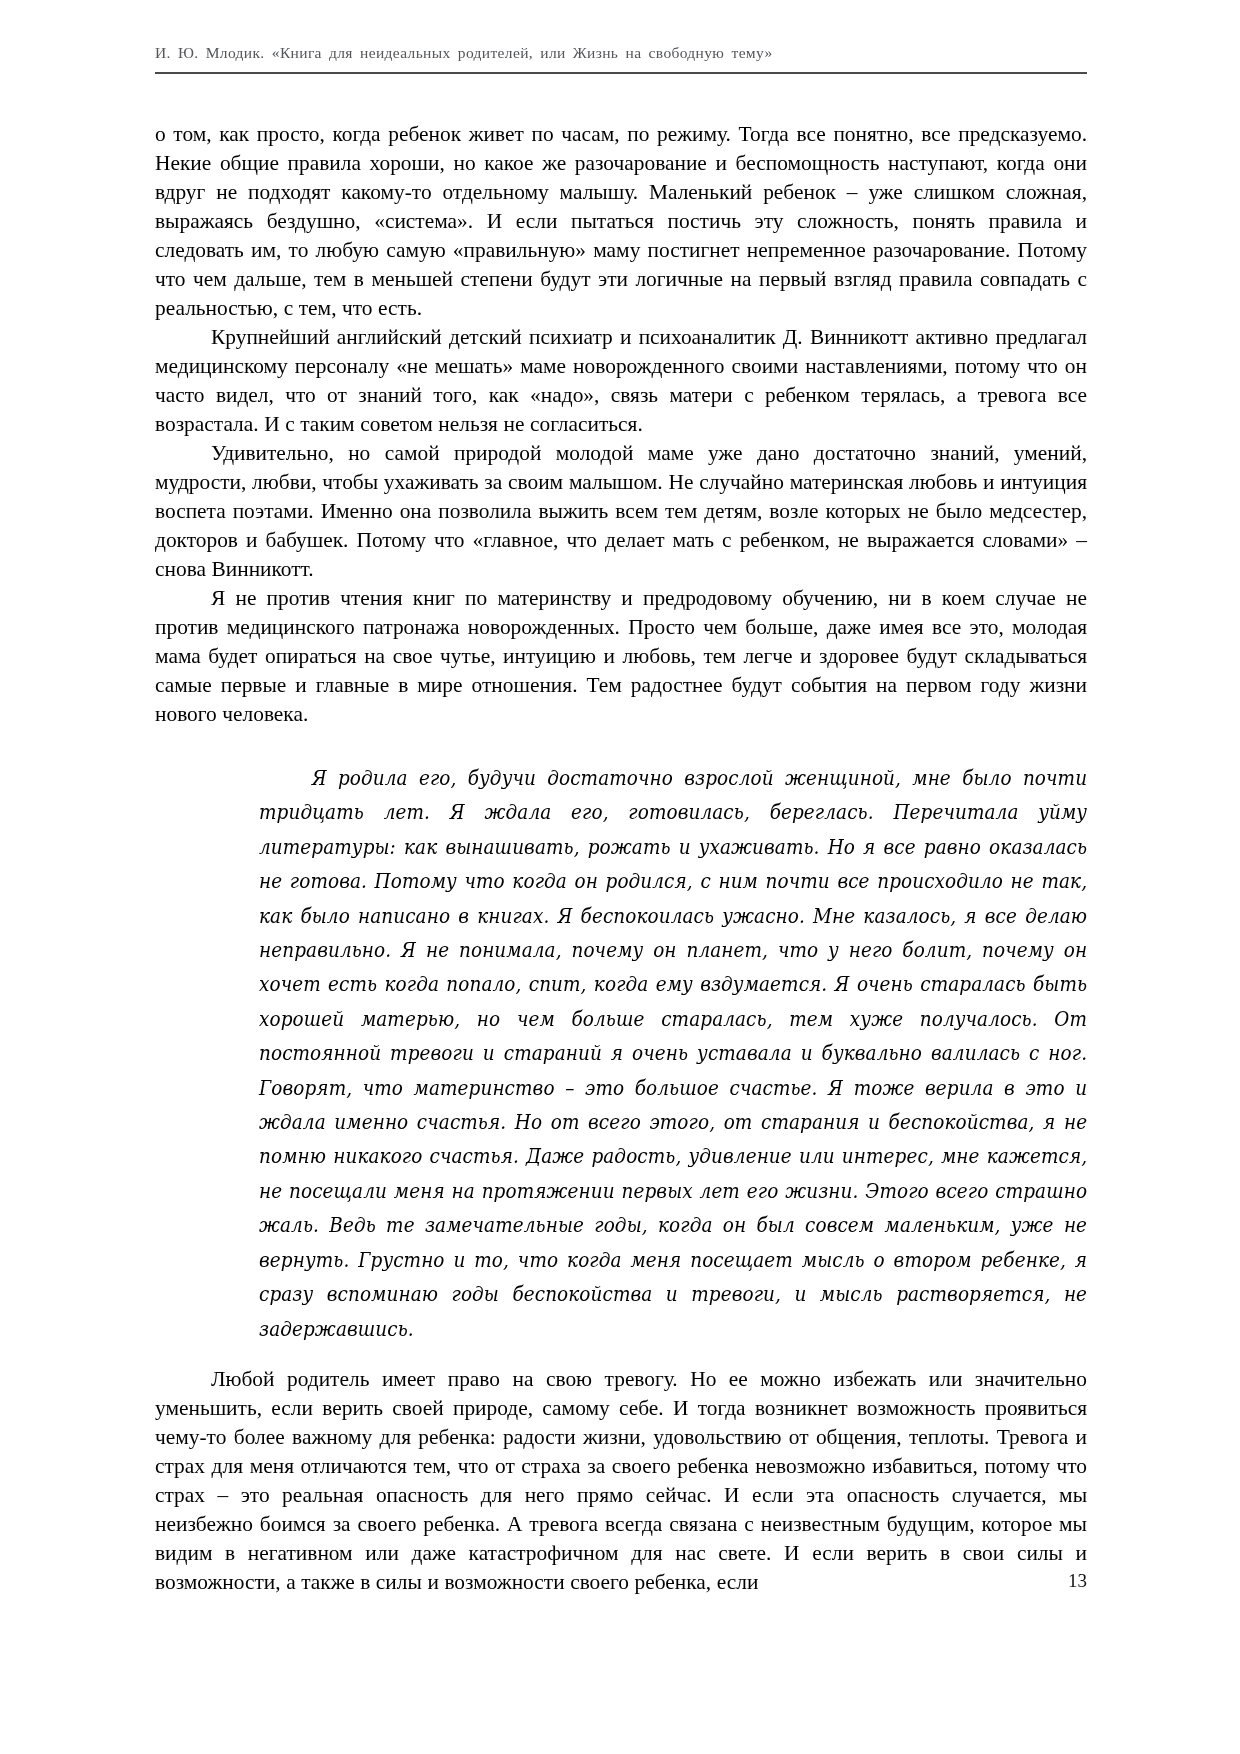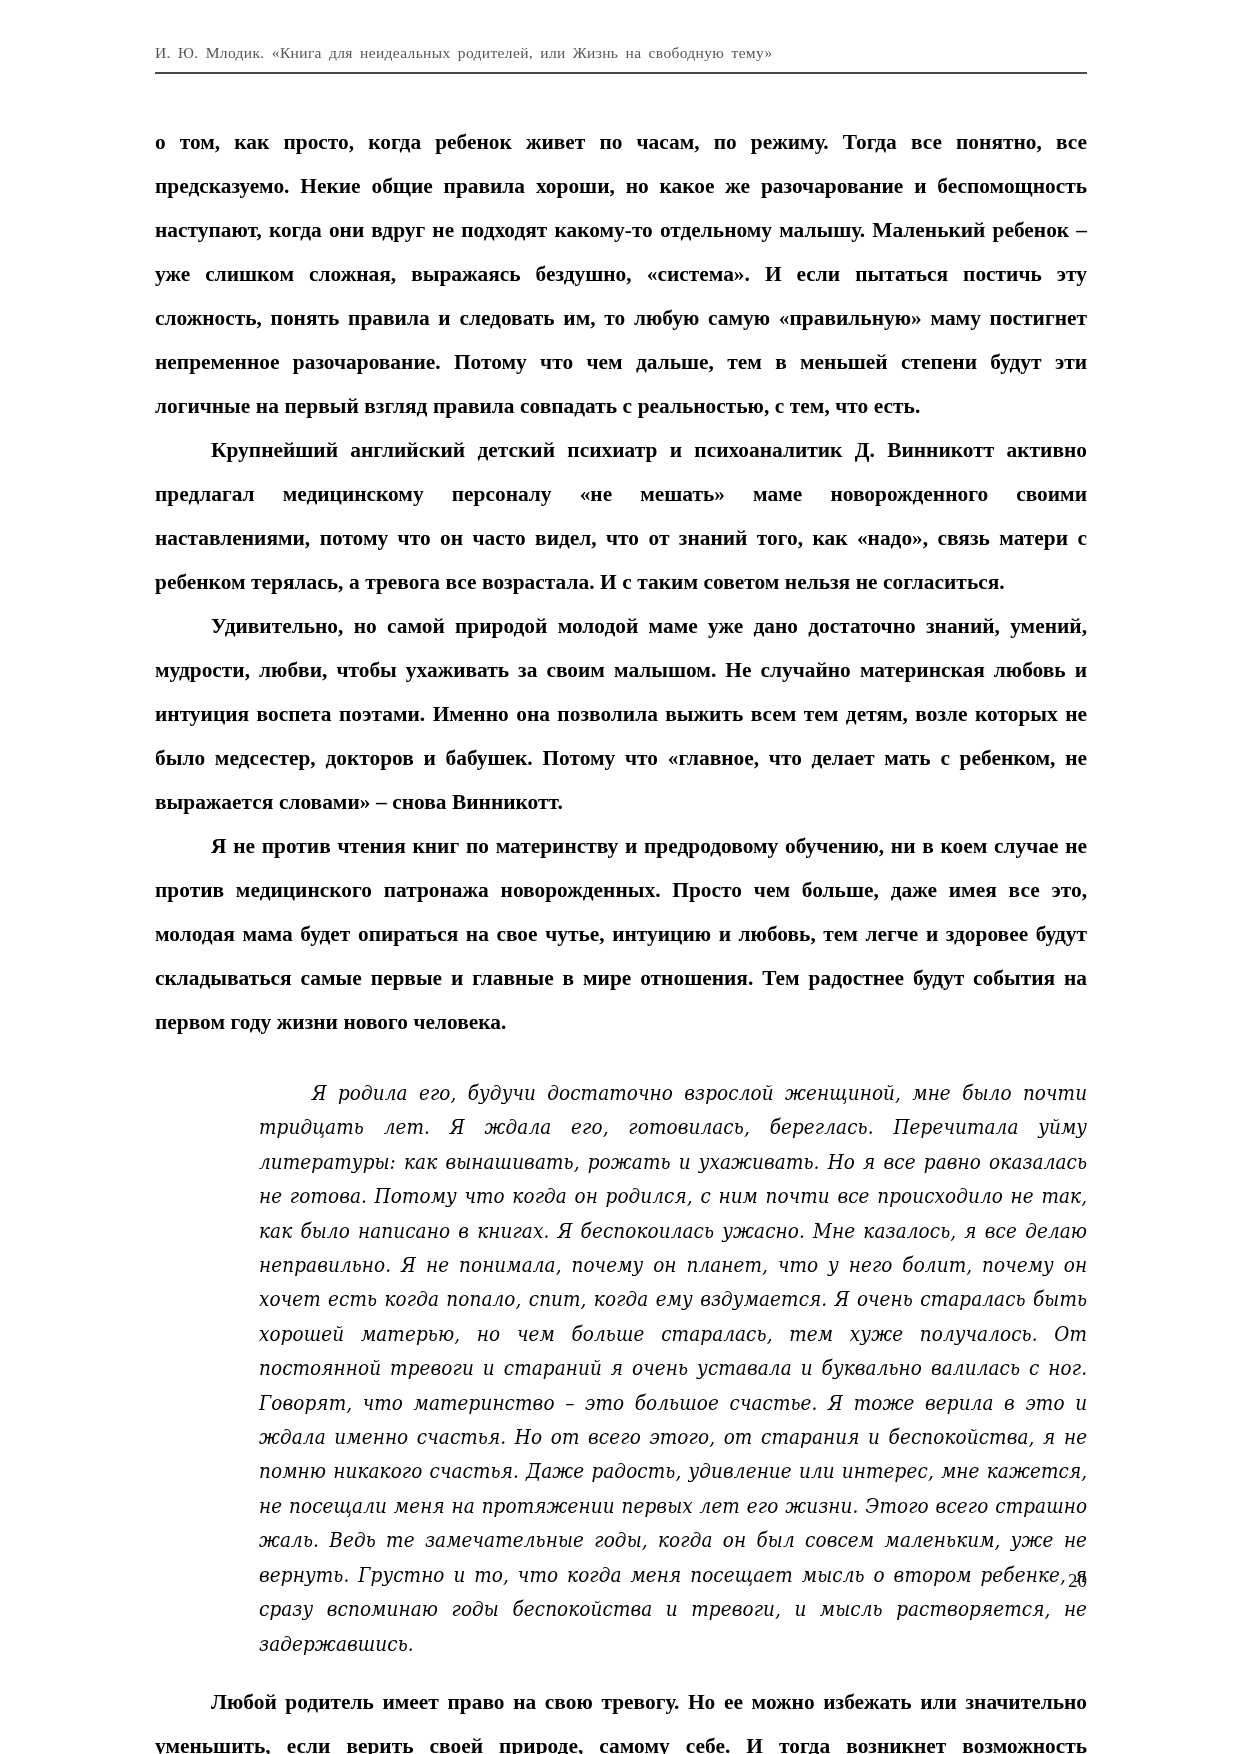--- a/index.html
+++ b/index.html
@@ -53,26 +53,25 @@
   .content {
     position: absolute;
     top: 120px;
     left: 155px;
     width: 932px;
   }
 
   p.para {
     margin: 0;
     font-size: 21.4px;
-    line-height: 44px;
+    line-height: 29px;
     text-align: justify;
     text-indent: 56px;
     hyphens: manual;
     word-spacing: 0.2px;
-    font-weight: bold;
   }
   p.para.no-indent {
     text-indent: 0;
   }
 
   
   .quote {
     margin: 13px 0 0 0;
     padding-left: 104px;
   }
@@ -130,16 +129,16 @@
       <p>Я родила его, будучи достаточно взрослой женщиной, мне было почти тридцать лет. Я ждала его, готовилась, береглась. Перечитала уйму литературы: как вынашивать, рожать и ухаживать. Но я все равно оказалась не готова. Потому что когда он родился, с ним почти все происходило не так, как было написано в книгах. Я беспокоилась ужасно. Мне казалось, я все делаю неправильно. Я не понимала, почему он планет, что у него болит, почему он хочет есть когда попало, спит, когда ему вздумается. Я очень старалась быть хорошей матерью, но чем больше старалась, тем хуже получалось. От постоянной тревоги и стараний я очень уставала и буквально валилась с ног. Говорят, что материнство – это большое счастье. Я тоже верила в это и ждала именно счастья. Но от всего этого, от старания и беспокойства, я не помню никакого счастья. Даже радость, удивление или интерес, мне кажется, не посещали меня на протяжении первых лет его жизни. Этого всего страшно жаль. Ведь те замечательные годы, когда он был совсем маленьким, уже не вернуть. Грустно и то, что когда меня посещает мысль о втором ребенке, я сразу вспоминаю годы беспокойства и тревоги, и мысль растворяется, не задержавшись.</p>
     </blockquote>
 
     <div class="gap-after-quote"></div>
 
     <p class="para">Любой родитель имеет право на свою тревогу. Но ее можно избежать или значительно уменьшить, если верить своей природе, самому себе. И тогда возникнет возможность проявиться чему-то более важному для ребенка: радости жизни, удовольствию от общения, теплоты. Тревога и страх для меня отличаются тем, что от страха за своего ребенка невозможно избавиться, потому что страх – это реальная опасность для него прямо сейчас. И если эта опасность случается, мы неизбежно боимся за своего ребенка. А тревога всегда связана с неизвестным будущим, которое мы видим в негативном или даже катастрофичном для нас свете. И если верить в свои силы и возможности, а также в силы и возможности своего ребенка, если</p>
 
   </div>
 
   <div class="folio">
-    <span>20</span>
+    <span>13</span>
   </div>
 
 </div>
 
 </body></html>

